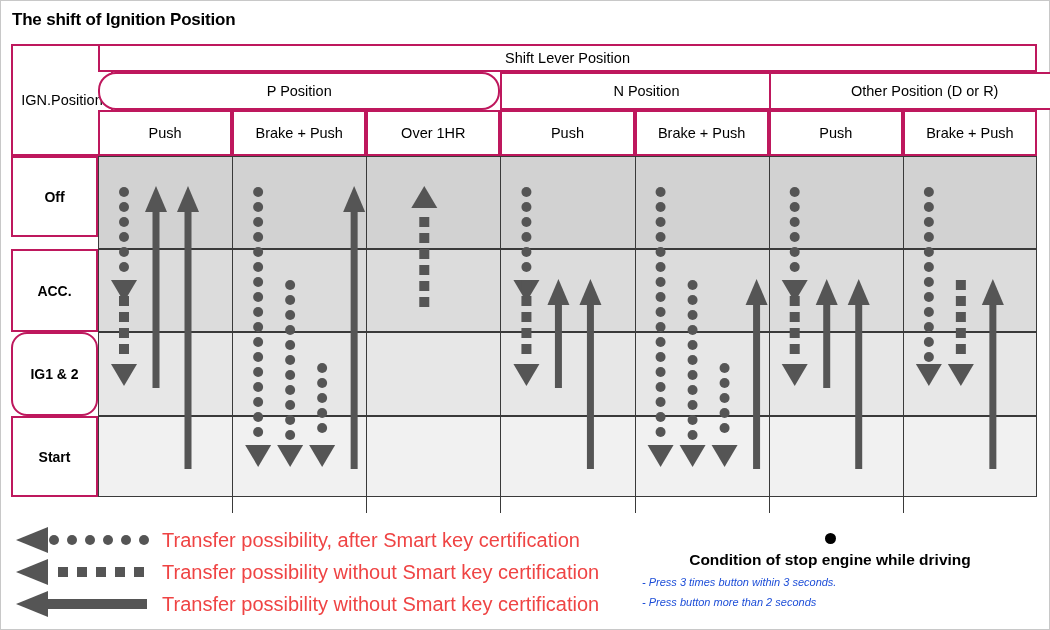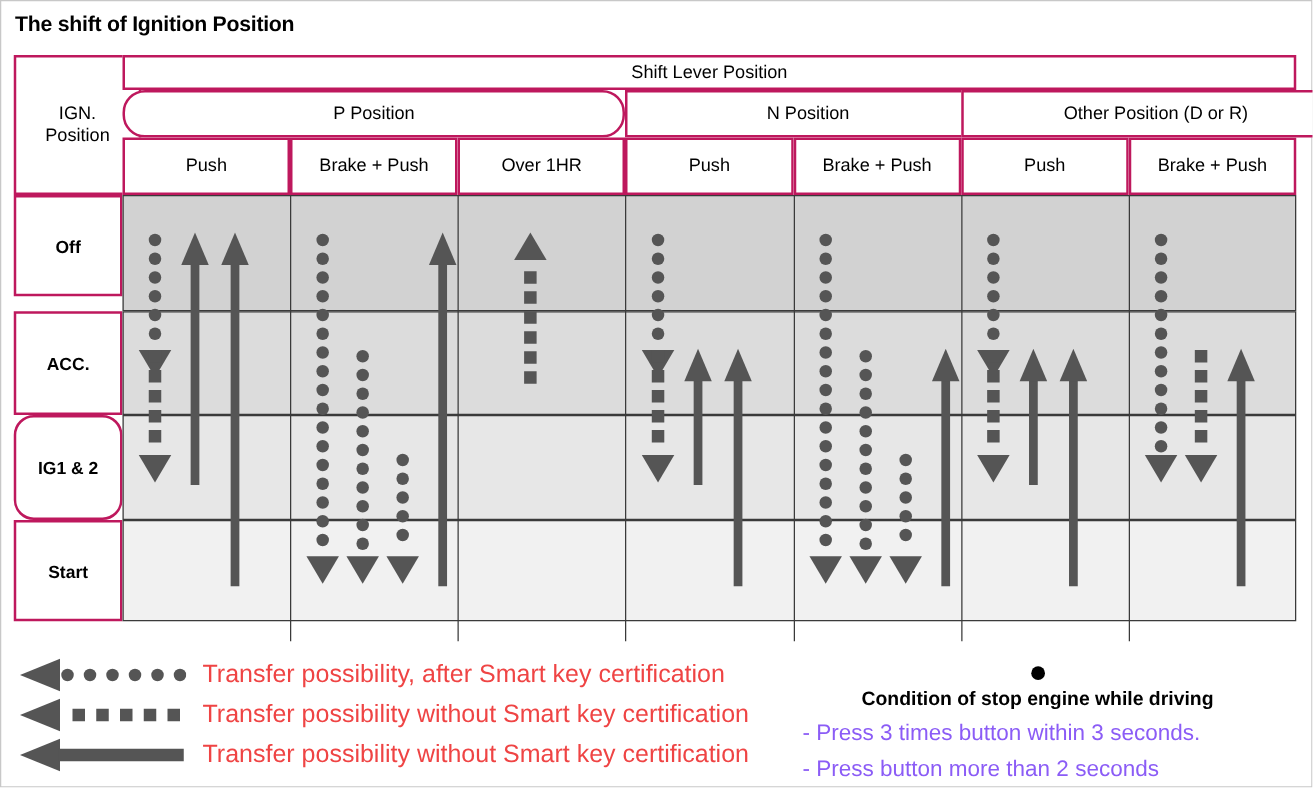--- a/index.html
+++ b/index.html
@@ -44,32 +44,32 @@
   #legend{position:absolute;left:14px;top:524px;width:560px;}
   .lg-row{position:relative;height:32px;}
   .lg-text{position:absolute;left:148px;top:50%;transform:translateY(-50%);
            font-size:20px;color:#ef4444;white-space:nowrap;}
   .lg-art{position:absolute;left:0;top:0;}
 
   #notes{position:absolute;left:620px;top:533px;width:420px;}
   .note-title{font-size:15.5px;font-weight:bold;color:#000;margin:0 0 7px 0;
               display:flex;align-items:center;gap:7px;flex-direction:column;}
   .bullet{width:11px;height:11px;border-radius:50%;background:#000;display:inline-block;flex:none;}
-  .note-line{font-size:18px;color:#8b5cf6;margin:0 0 8px 22px;}
+  .note-line{font-size:11px;color:#1d4ed8;margin:0 0 8px 22px;font-style:italic;}
 </style>
 </head>
 <body>
 
 <div id="frame"></div>
 
 <div id="title">The shift of Ignition Position</div>
 
 <div id="table">
   <div id="cells">
-      <div class="cell hdr" style="left: 0px; top: 0px; width: 102px; height: 112px; flex-direction: column;">
+      <div class="cell hdr" style="left: 0px; top: 0px; width: 102px; height: 112px; flex-direction: row;">
         <span>IGN.</span>
         <span>Position</span>
       </div>
       <div class="cell hdr" style="left: 87px; top: 0px; width: 939px; height: 28px;">Shift Lever Position</div>
       <div class="cell hdr" style="left: 87px; top: 28px; width: 402.429px; height: 38px; border-radius: 18px;">P Position</div>
       <div class="cell hdr" style="left: 489.429px; top: 28px; width: 292px; height: 38px;">N Position</div>
       <div class="cell hdr" style="left: 757.714px; top: 28px; width: 312px; height: 38px;">Other Position (D or R)</div>
       <div class="cell hdr" style="left: 87px; top: 66px; width: 134.143px; height: 46px;">Push</div>
       <div class="cell hdr" style="left: 221.143px; top: 66px; width: 134.143px; height: 46px;">Brake + Push</div>
       <div class="cell hdr" style="left: 355.286px; top: 66px; width: 134.143px; height: 46px;">Over 1HR</div>

